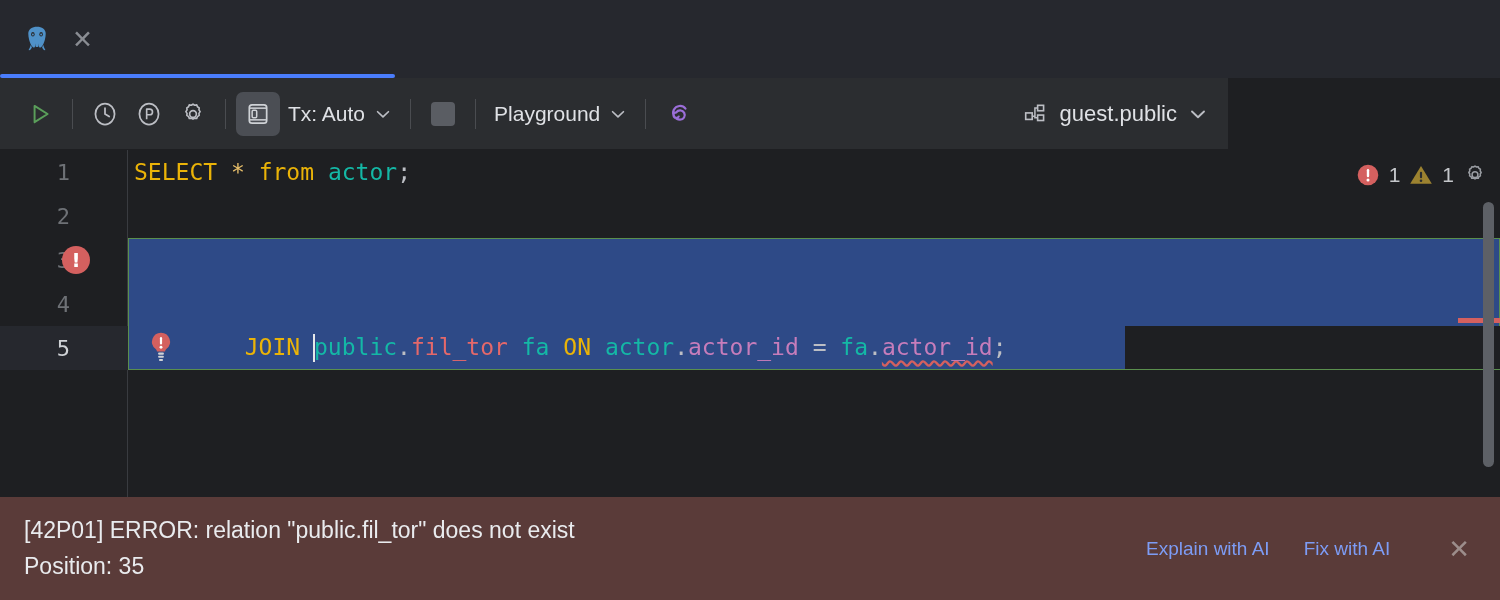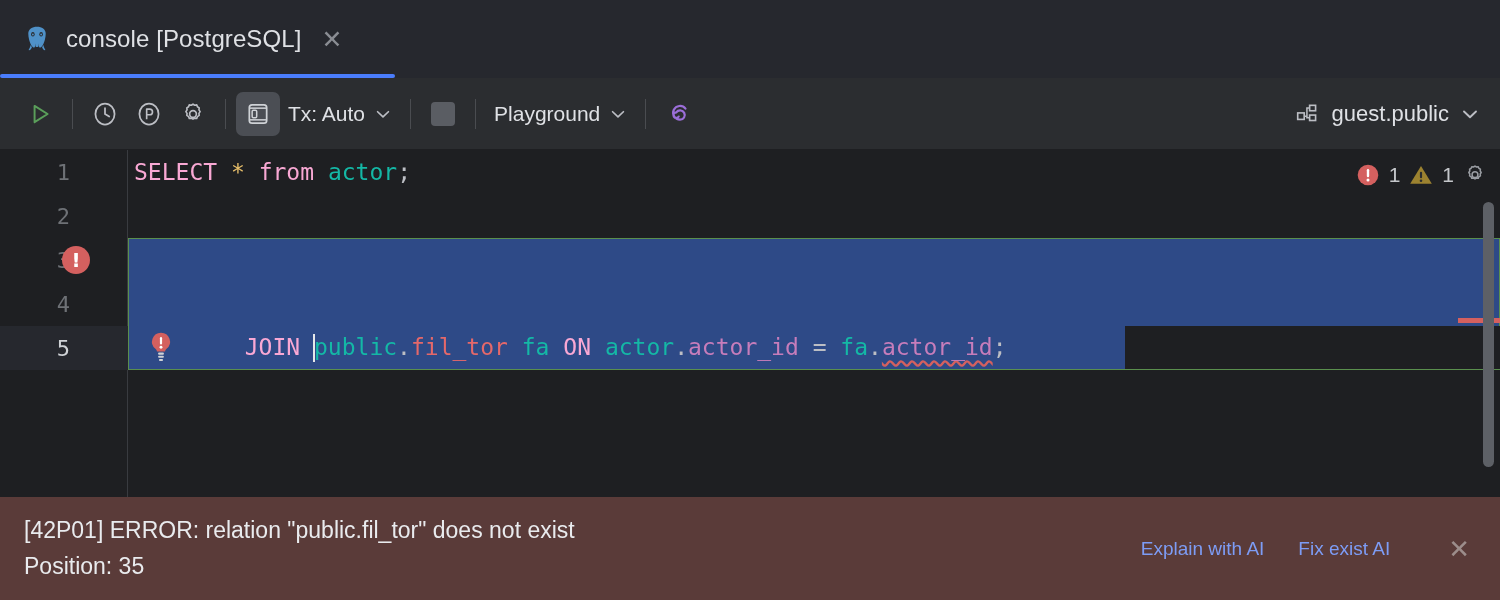--- a/index.html
+++ b/index.html
@@ -31,21 +31,21 @@
     white-space: nowrap;
   }
   .tab-close {
     font-size: 25px; color: #8a8d93; line-height: 1; margin-left: 6px;
     font-family: "Liberation Sans", sans-serif;
   }
   .pg-icon { width: 30px; height: 30px; flex: none; display: block; }
 
   
   .toolbar {
-    position: absolute; left: 0; top: 78px; width: 1500px; height: 72px;
+    position: absolute; left: 0; top: 78px; width: 1228px; height: 72px;
     background: #2b2d30;
     display: flex; align-items: center; padding: 0 14px 0 18px;
     border-bottom: 1px solid #1e1f22;
   }
   .tb-btn {
     width: 44px; height: 44px; display: flex; align-items: center; justify-content: center;
     border-radius: 7px; flex: none;
   }
   .tb-btn.active { background: #4b4e54; }
   .tb-sep { width: 1px; height: 30px; background: #4a4c50; margin: 0 10px; flex: none; }
@@ -110,21 +110,21 @@
   .caret {
     display: inline-block; width: 2px; height: 28px; background: #e6e8ea;
     vertical-align: middle; margin: 0 -1px;
   }
   .squiggle {
     text-decoration: underline wavy #d4605f; text-decoration-skip-ink: none;
     text-underline-offset: 5px;
   }
 
   
-  .k  { color: #f9a8d4; }   
+  .k  { color: #eab308; }   
   .st { color: #e8bf6a; }   
   .id { color: #14b8a6; }   
   .er { color: #e4686a; }   
   .col{ color: #c77dbb; }   
   .pn { color: #bcbec4; }   
 
   
   .inspect {
     position: absolute; right: 12px; top: 12px;
     display: flex; align-items: center; gap: 8px;
@@ -168,21 +168,20 @@
           <path d="M16 3c-5.2 0-9.3 2.6-9.3 7.2 0 2.1.3 4.4.9 6.6.7 2.6 1.7 5 2.8 6.6.6.9 1.5 1.6 2.3 1.6.7 0 1.1-.5 1.2-1.3l.3-2.6h3.6l.3 2.6c.1.8.5 1.3 1.2 1.3.8 0 1.7-.7 2.3-1.6 1.1-1.6 2.1-4 2.8-6.6.6-2.2.9-4.5.9-6.6C25.3 5.6 21.2 3 16 3z"></path>
           <ellipse cx="11.6" cy="11" rx="1.9" ry="2.4" fill="#2b2d30"></ellipse>
           <ellipse cx="20.4" cy="11" rx="1.9" ry="2.4" fill="#2b2d30"></ellipse>
           <circle cx="11.6" cy="11.2" r="1" fill="#4f91c8"></circle>
           <circle cx="20.4" cy="11.2" r="1" fill="#4f91c8"></circle>
           <path d="M13.6 16.4h4.8l-.6 6.4c-.1 1-.8 1.7-1.8 1.7s-1.7-.7-1.8-1.7z"></path>
           <path d="M9.2 22.5c-.4 2-1.1 3.6-1.9 4.6-.3.4-.1.9.4.9.9 0 2.1-1.3 2.9-3.2z"></path>
           <path d="M22.8 22.5c.4 2 1.1 3.6 1.9 4.6.3.4.1.9-.4.9-.9 0-2.1-1.3-2.9-3.2z"></path>
         </g>
       </svg>
-      <span class="tab-title">console [PostgreSQL]</span>
       <span class="tab-close">✕</span>
     </div>
     <div class="tab-underline"></div>
   </div>
 
   <div class="toolbar">
 
     <div class="tb-btn">
       <svg width="26" height="26" viewBox="0 0 24 24">
         <path d="M7 4.5 L19 12 L7 19.5 Z" fill="none" stroke="#5a9e5a" stroke-width="1.8" stroke-linejoin="round"></path>
@@ -341,18 +340,18 @@
       <div class="stripe-err"></div>
       <div class="vscroll"></div>
     </div>
   </div>
 
   <div class="banner">
     <div class="banner-msg">[42P01] ERROR: relation "public.fil_tor" does not exist
 Position: 35</div>
     <div class="banner-actions">
       <span class="banner-link">Explain with AI</span>
-      <span class="banner-link">Fix exist AI</span>
+      <span class="banner-link">Fix with AI</span>
       <span class="banner-close">✕</span>
     </div>
   </div>
 
 </div>
 
 </body></html>

